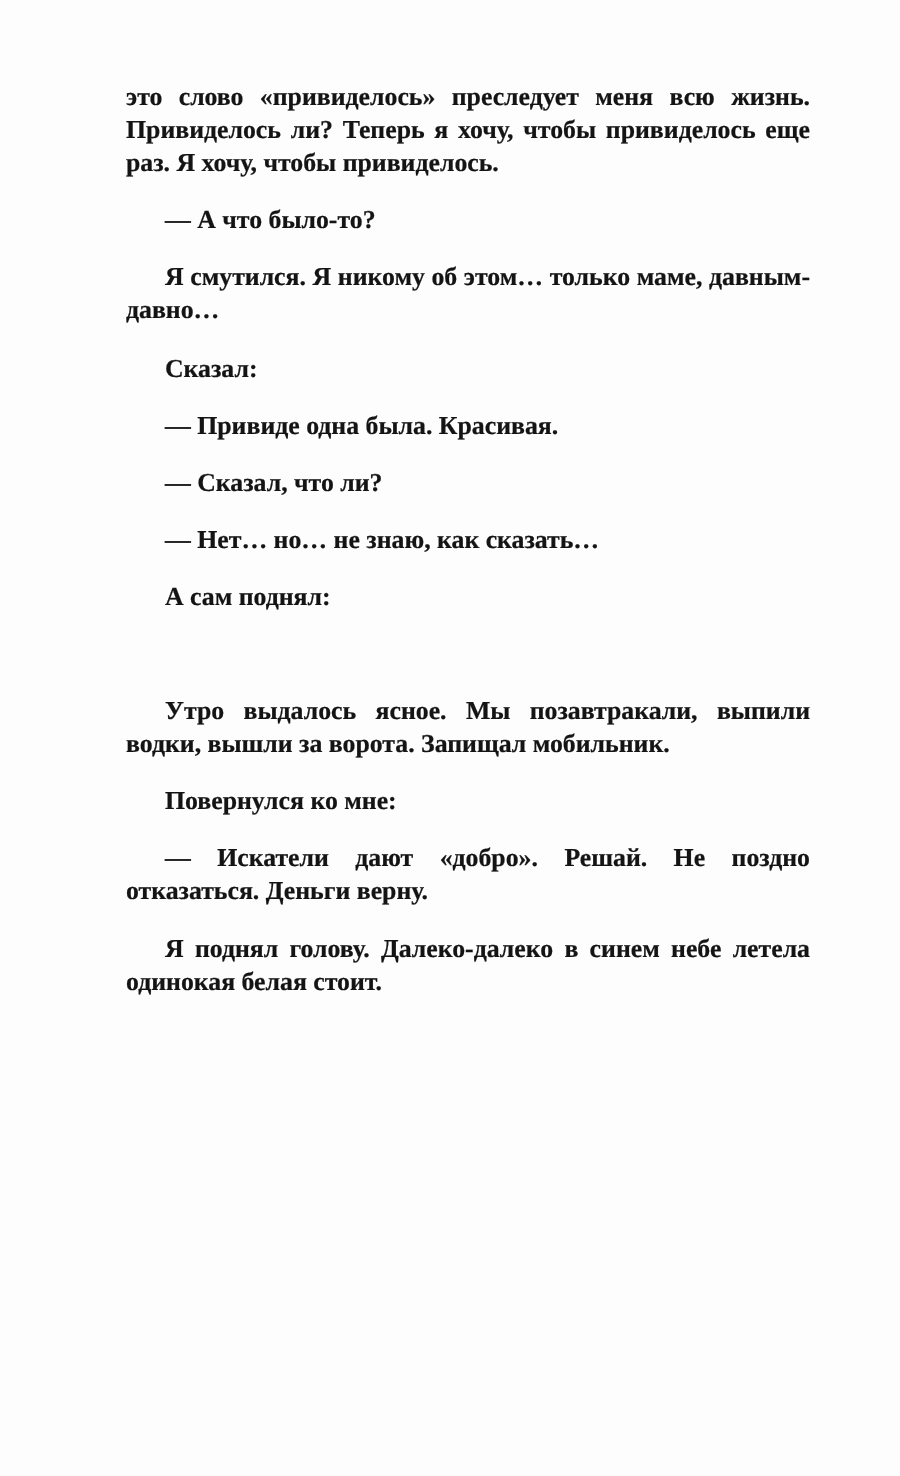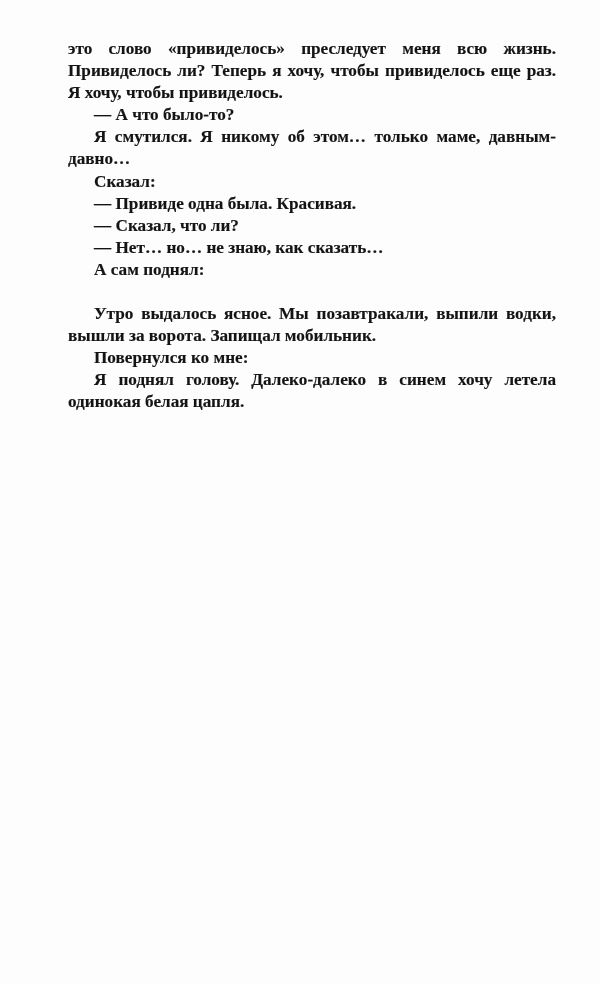--- a/index.html
+++ b/index.html
@@ -19,21 +19,21 @@
       top: 38px;
       width: 488px;
       font-family: "Liberation Serif", "DejaVu Serif", serif;
       font-size: 17.2px;
       line-height: 22.1px;
       color: #141414;
       font-weight: bold;
       -webkit-text-stroke: 0.15px #141414;
     }
     .p {
-      margin: 0;
+      margin: 16px;
       text-align: justify;
       text-indent: 26px;
       hyphens: manual;
     }
     .p.noindent {
       text-indent: 0;
     }
     .gap {
       height: 22px;
     }
@@ -46,14 +46,15 @@
   <p class="p">— А что было-то?</p>
   <p class="p">Я смутился. Я никому об этом… только маме, давным-давно…</p>
   <p class="p">Сказал:</p>
   <p class="p">— Привиде одна была. Красивая.</p>
   <p class="p">— Сказал, что ли?</p>
   <p class="p">— Нет… но… не знаю, как сказать…</p>
   <p class="p">А сам поднял:</p>
   <div class="gap"></div>
   <p class="p">Утро выдалось ясное. Мы позавтракали, выпили водки, выш­ли за ворота. Запищал мобильник.</p>
   <p class="p">Повернулся ко мне:</p>
-  <p class="p">Я поднял голову. Далеко-далеко в синем хочу летела одино­кая белая цапля.</p>
+  <p class="p">— Искатели дают «добро». Решай. Не поздно отказаться. Деньги верну.</p>
+  <p class="p">Я поднял голову. Далеко-далеко в синем небе летела одино­кая белая стоит.</p>
 </div>
 
 </body></html>

